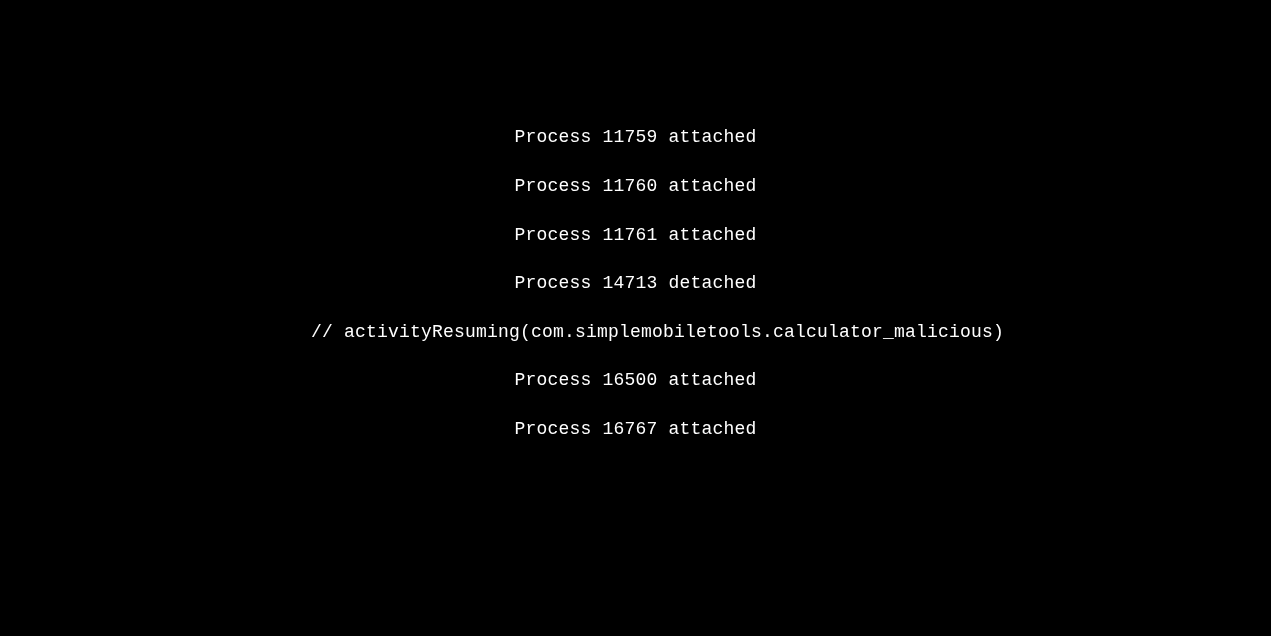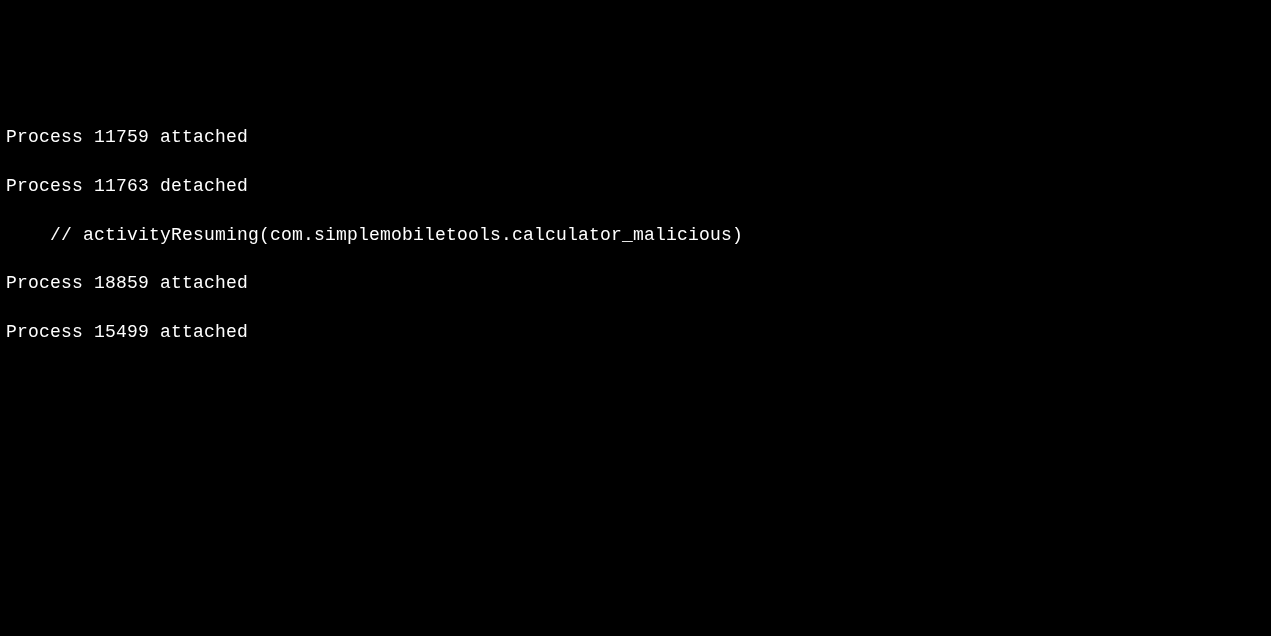--- a/index.html
+++ b/index.html
@@ -15,33 +15,36 @@
     line-height: 1.35;
     padding: 4px 6px;
     width: 1271px;
     height: 636px;
     overflow: hidden;
     white-space: pre;
     letter-spacing: 0.2px;
   }
   .line {
     display: block;
+    text-align: center;
   }
 </style>
 </head>
 <body>
 
 
 
 <div>
 <span class="line">Process 11759 attached</span>
-<span class="line">Process 11763 detached</span>
+<span class="line">Process 11760 attached</span>
+<span class="line">Process 11761 attached</span>
+<span class="line">Process 14713 detached</span>
 <span class="line">    // activityResuming(com.simplemobiletools.calculator_malicious)</span>
-<span class="line">Process 18859 attached</span>
-<span class="line">Process 15499 attached</span>
+<span class="line">Process 16500 attached</span>
+<span class="line">Process 16767 attached</span>
 
 
 
 
 
 
 <span class="line"></span>
 <span class="line"></span>
 <span class="line"></span>
 

